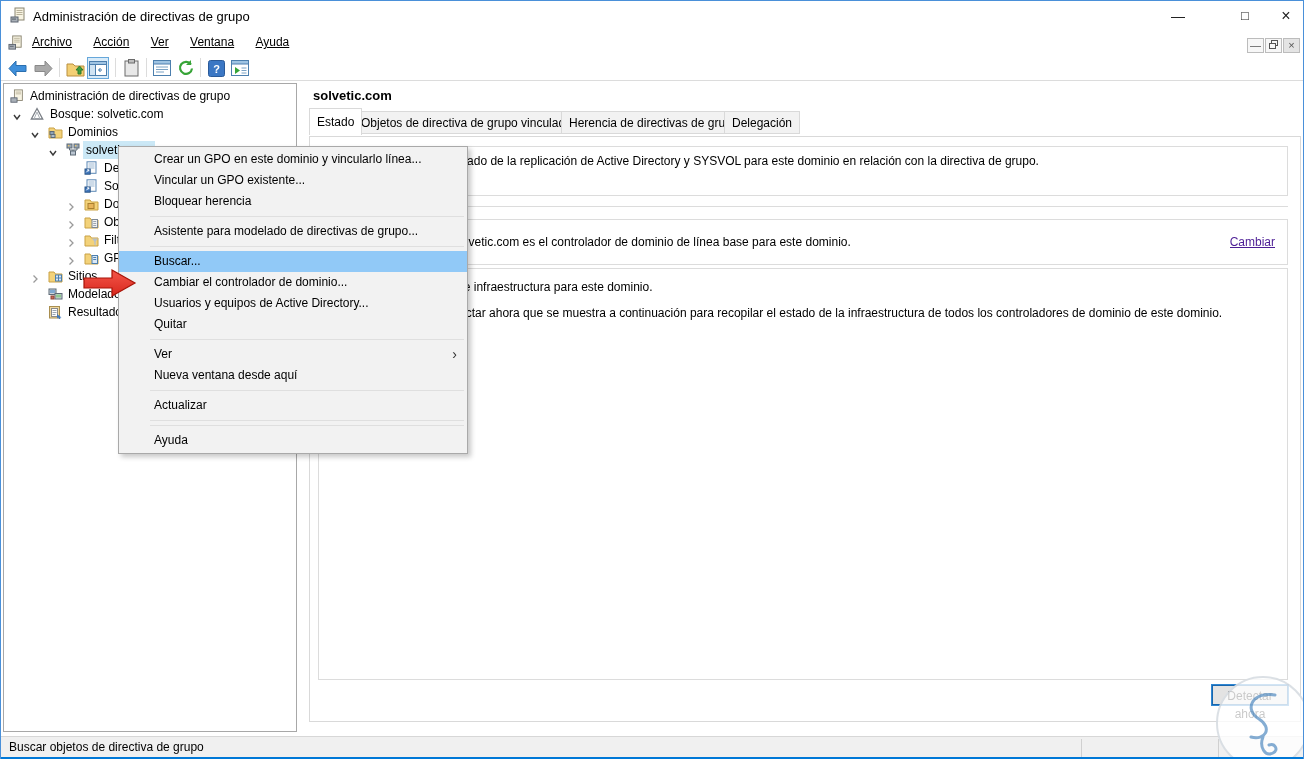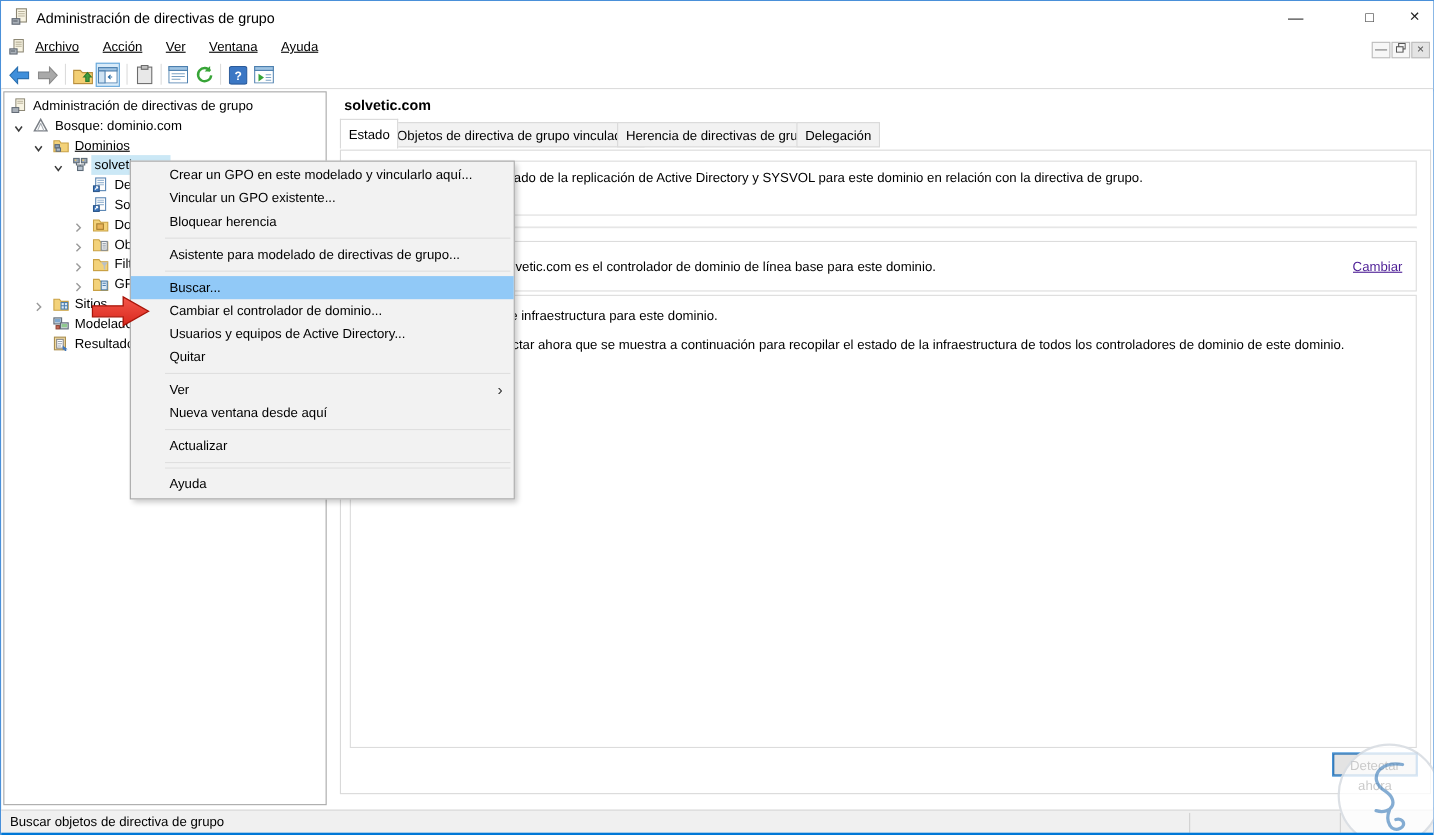--- a/index.html
+++ b/index.html
@@ -183,37 +183,37 @@
         <svg width="10" height="10" viewBox="0 0 10 10">
             <path d="M2 3 L5 7 L8 3" fill="none" stroke="#3b3b3b" stroke-width="1.4"></path>
           </svg>
       </span>
       <span class="ticon" style="left:26px;">
         <svg width="14" height="14" viewBox="0 0 14 14">
             <path d="M7 1.5 L12.7 12 H1.3 Z" fill="none" stroke="#7a7f86" stroke-width="1.3"></path>
             <path d="M7 5 L10 12 M7 5 L4 12" stroke="#aab0b6" fill="none"></path>
           </svg>
       </span>
-      <span class="lbl abs" style="left:43px;">Bosque: dominio.com</span>
+      <span class="lbl abs" style="left:43px;">Bosque: solvetic.com</span>
     </div>
 
     <div class="trow" style="left:0;top:39px;">
       <span class="texp" style="left:26px;">
         <svg width="10" height="10" viewBox="0 0 10 10">
             <path d="M2 3 L5 7 L8 3" fill="none" stroke="#3b3b3b" stroke-width="1.4"></path>
           </svg>
       </span>
       <span class="ticon" style="left:44px;">
         <svg width="15" height="14" viewBox="0 0 15 14">
           <path d="M1 3 h5 l1.5 2 H14 v8 H1 Z" fill="#f3d27a" stroke="#c9a144"></path>
           <rect x="2" y="6.5" width="4" height="3" fill="#8fa3b8" stroke="#5d6a77"></rect>
           <rect x="3" y="9.5" width="4" height="3" fill="#aebdcc" stroke="#5d6a77"></rect>
         </svg>
       </span>
-      <span class="lbl abs" style="left:61px;text-decoration:underline;">Dominios</span>
+      <span class="lbl abs" style="left:61px;">Dominios</span>
     </div>
 
     <div class="trow selected" style="left:0;top:57px;">
       <span class="texp" style="left:44px;">
         <svg width="10" height="10" viewBox="0 0 10 10">
             <path d="M2 3 L5 7 L8 3" fill="none" stroke="#3b3b3b" stroke-width="1.4"></path>
           </svg>
       </span>
       <span class="ticon" style="left:62px;">
         <svg width="15" height="14" viewBox="0 0 15 14">
@@ -379,21 +379,21 @@
       <div class="gbox" style="left:8px;top:131px;width:970px;height:412px;">
         <div class="gtext" style="left:6px;top:11px;right:6px;">No se recopiló el estado de infraestructura para este dominio.</div>
         <div class="gtext" style="left:6px;top:37px;right:6px;">Haga clic en el botón Detectar ahora que se muestra a continuación para recopilar el estado de la infraestructura de todos los controladores de dominio de este dominio.</div>
       </div>
 
       <button id="detect-btn">Detectar ahora</button>
     </div>
   </div>
 
   <div class="abs" id="context-menu">
-    <div class="cm-item">Crear un GPO en este modelado y vincularlo aquí...</div>
+    <div class="cm-item">Crear un GPO en este dominio y vincularlo línea...</div>
     <div class="cm-item">Vincular un GPO existente...</div>
     <div class="cm-item">Bloquear herencia</div>
     <div class="cm-sep"></div>
     <div class="cm-item">Asistente para modelado de directivas de grupo...</div>
     <div class="cm-sep"></div>
     <div class="cm-item hl">Buscar...</div>
     <div class="cm-item">Cambiar el controlador de dominio...</div>
     <div class="cm-item">Usuarios y equipos de Active Directory...</div>
     <div class="cm-item">Quitar</div>
     <div class="cm-sep"></div>

